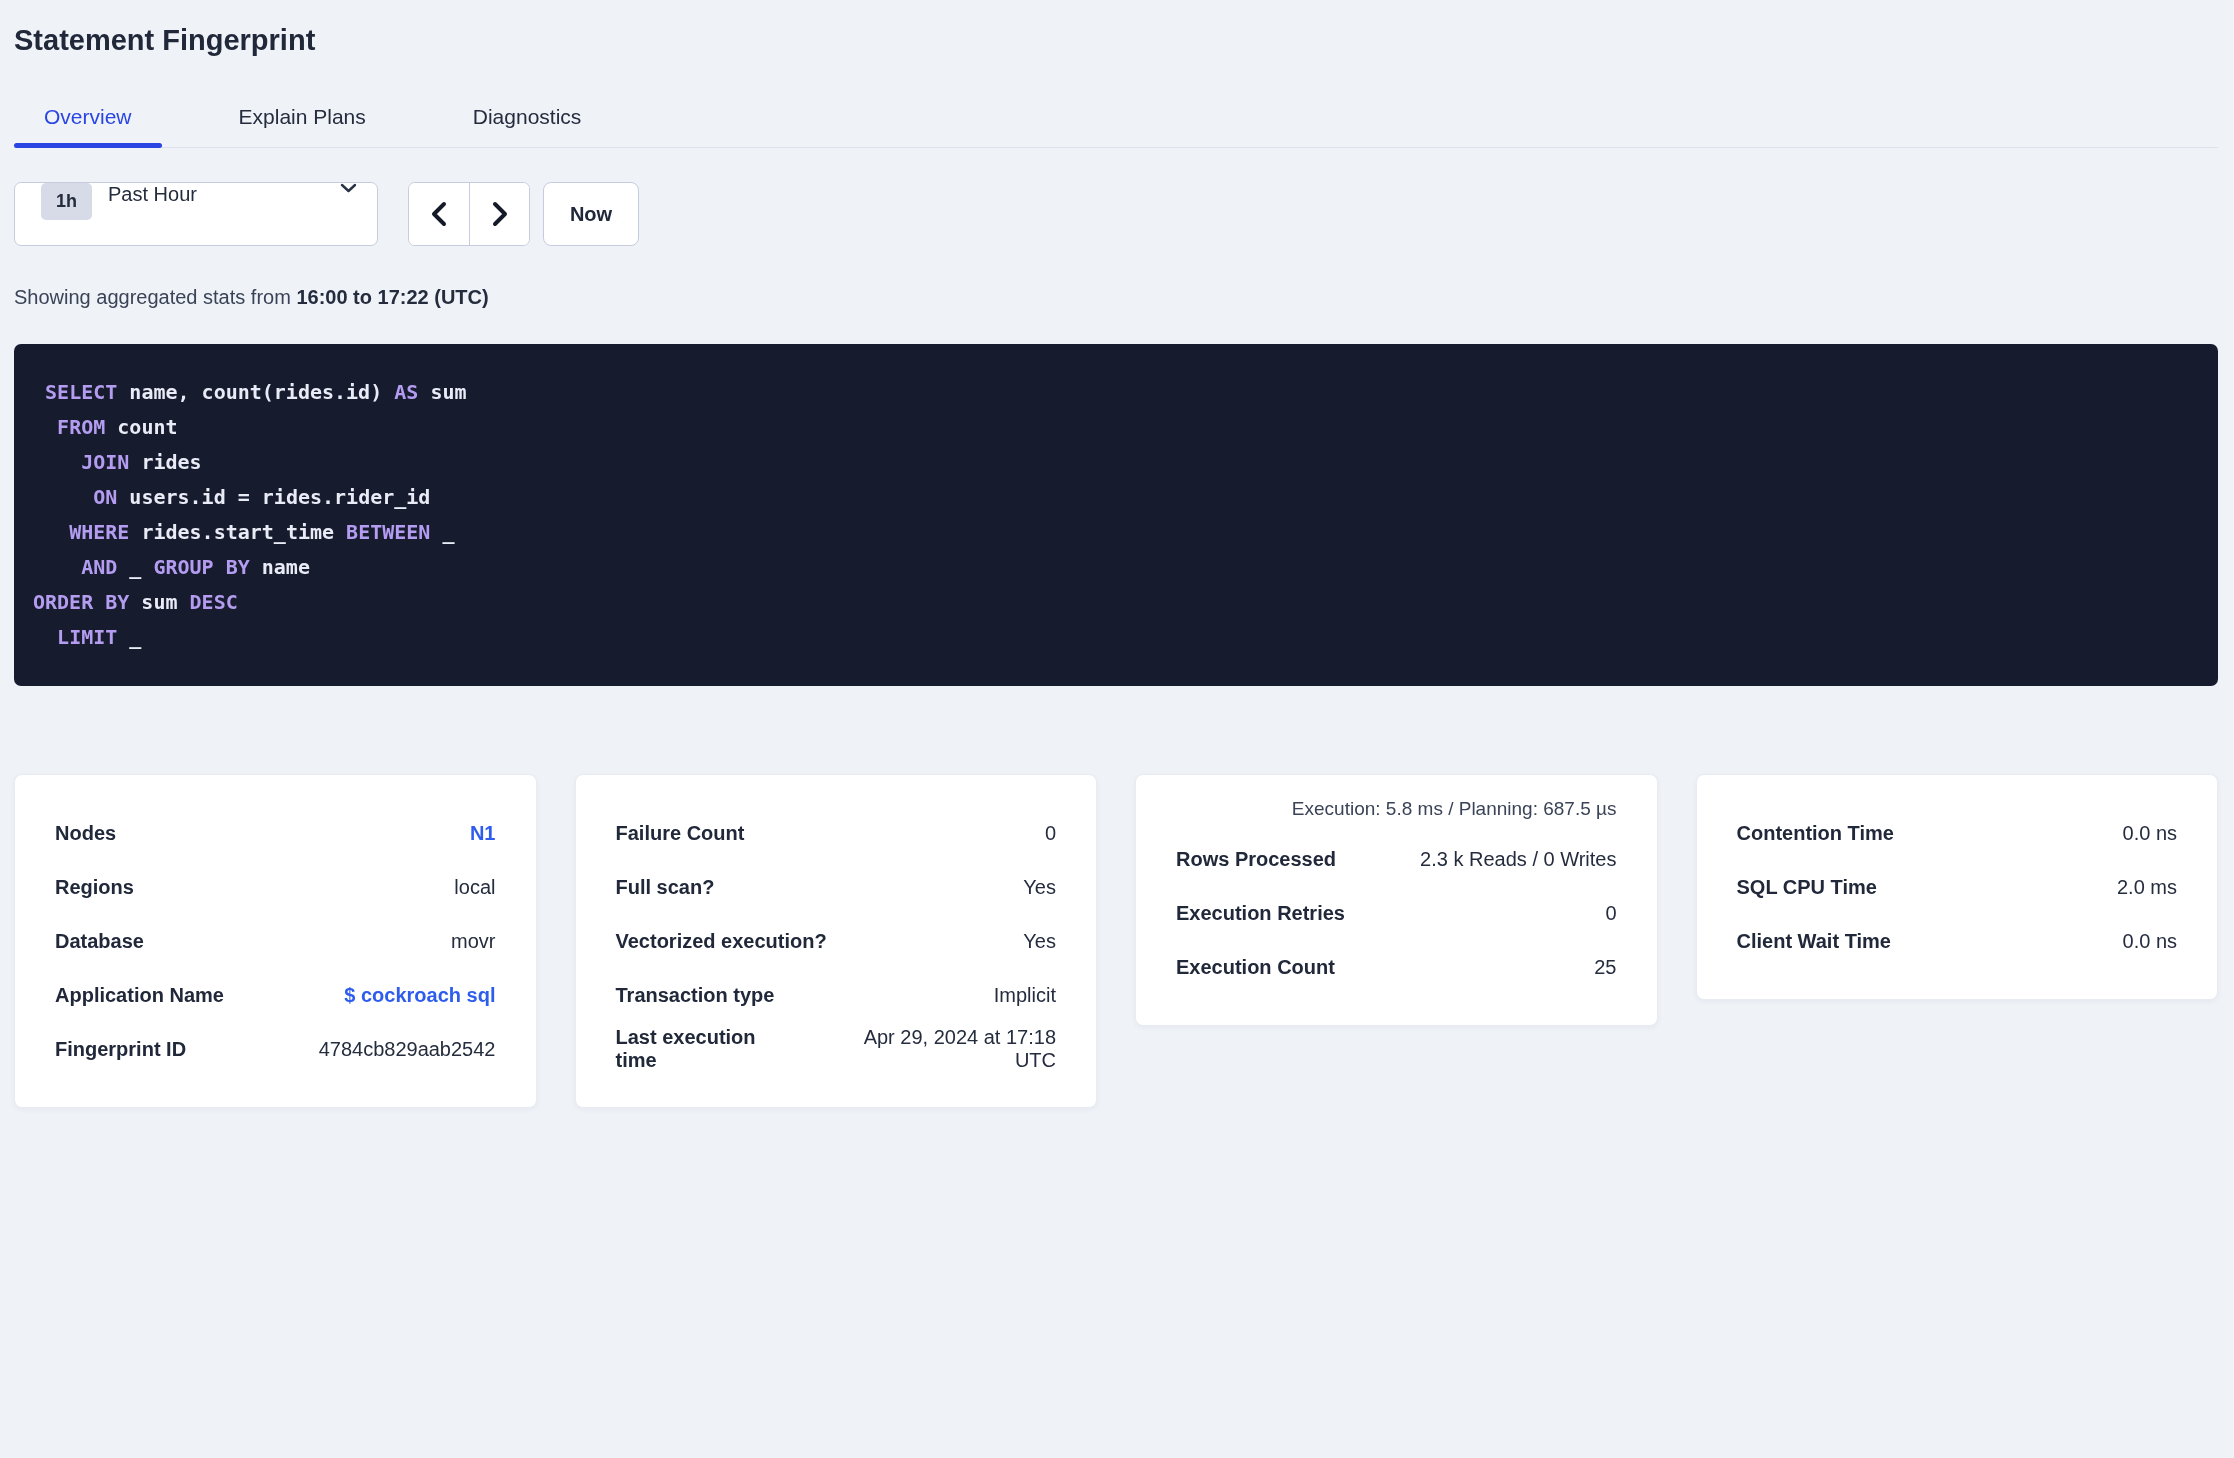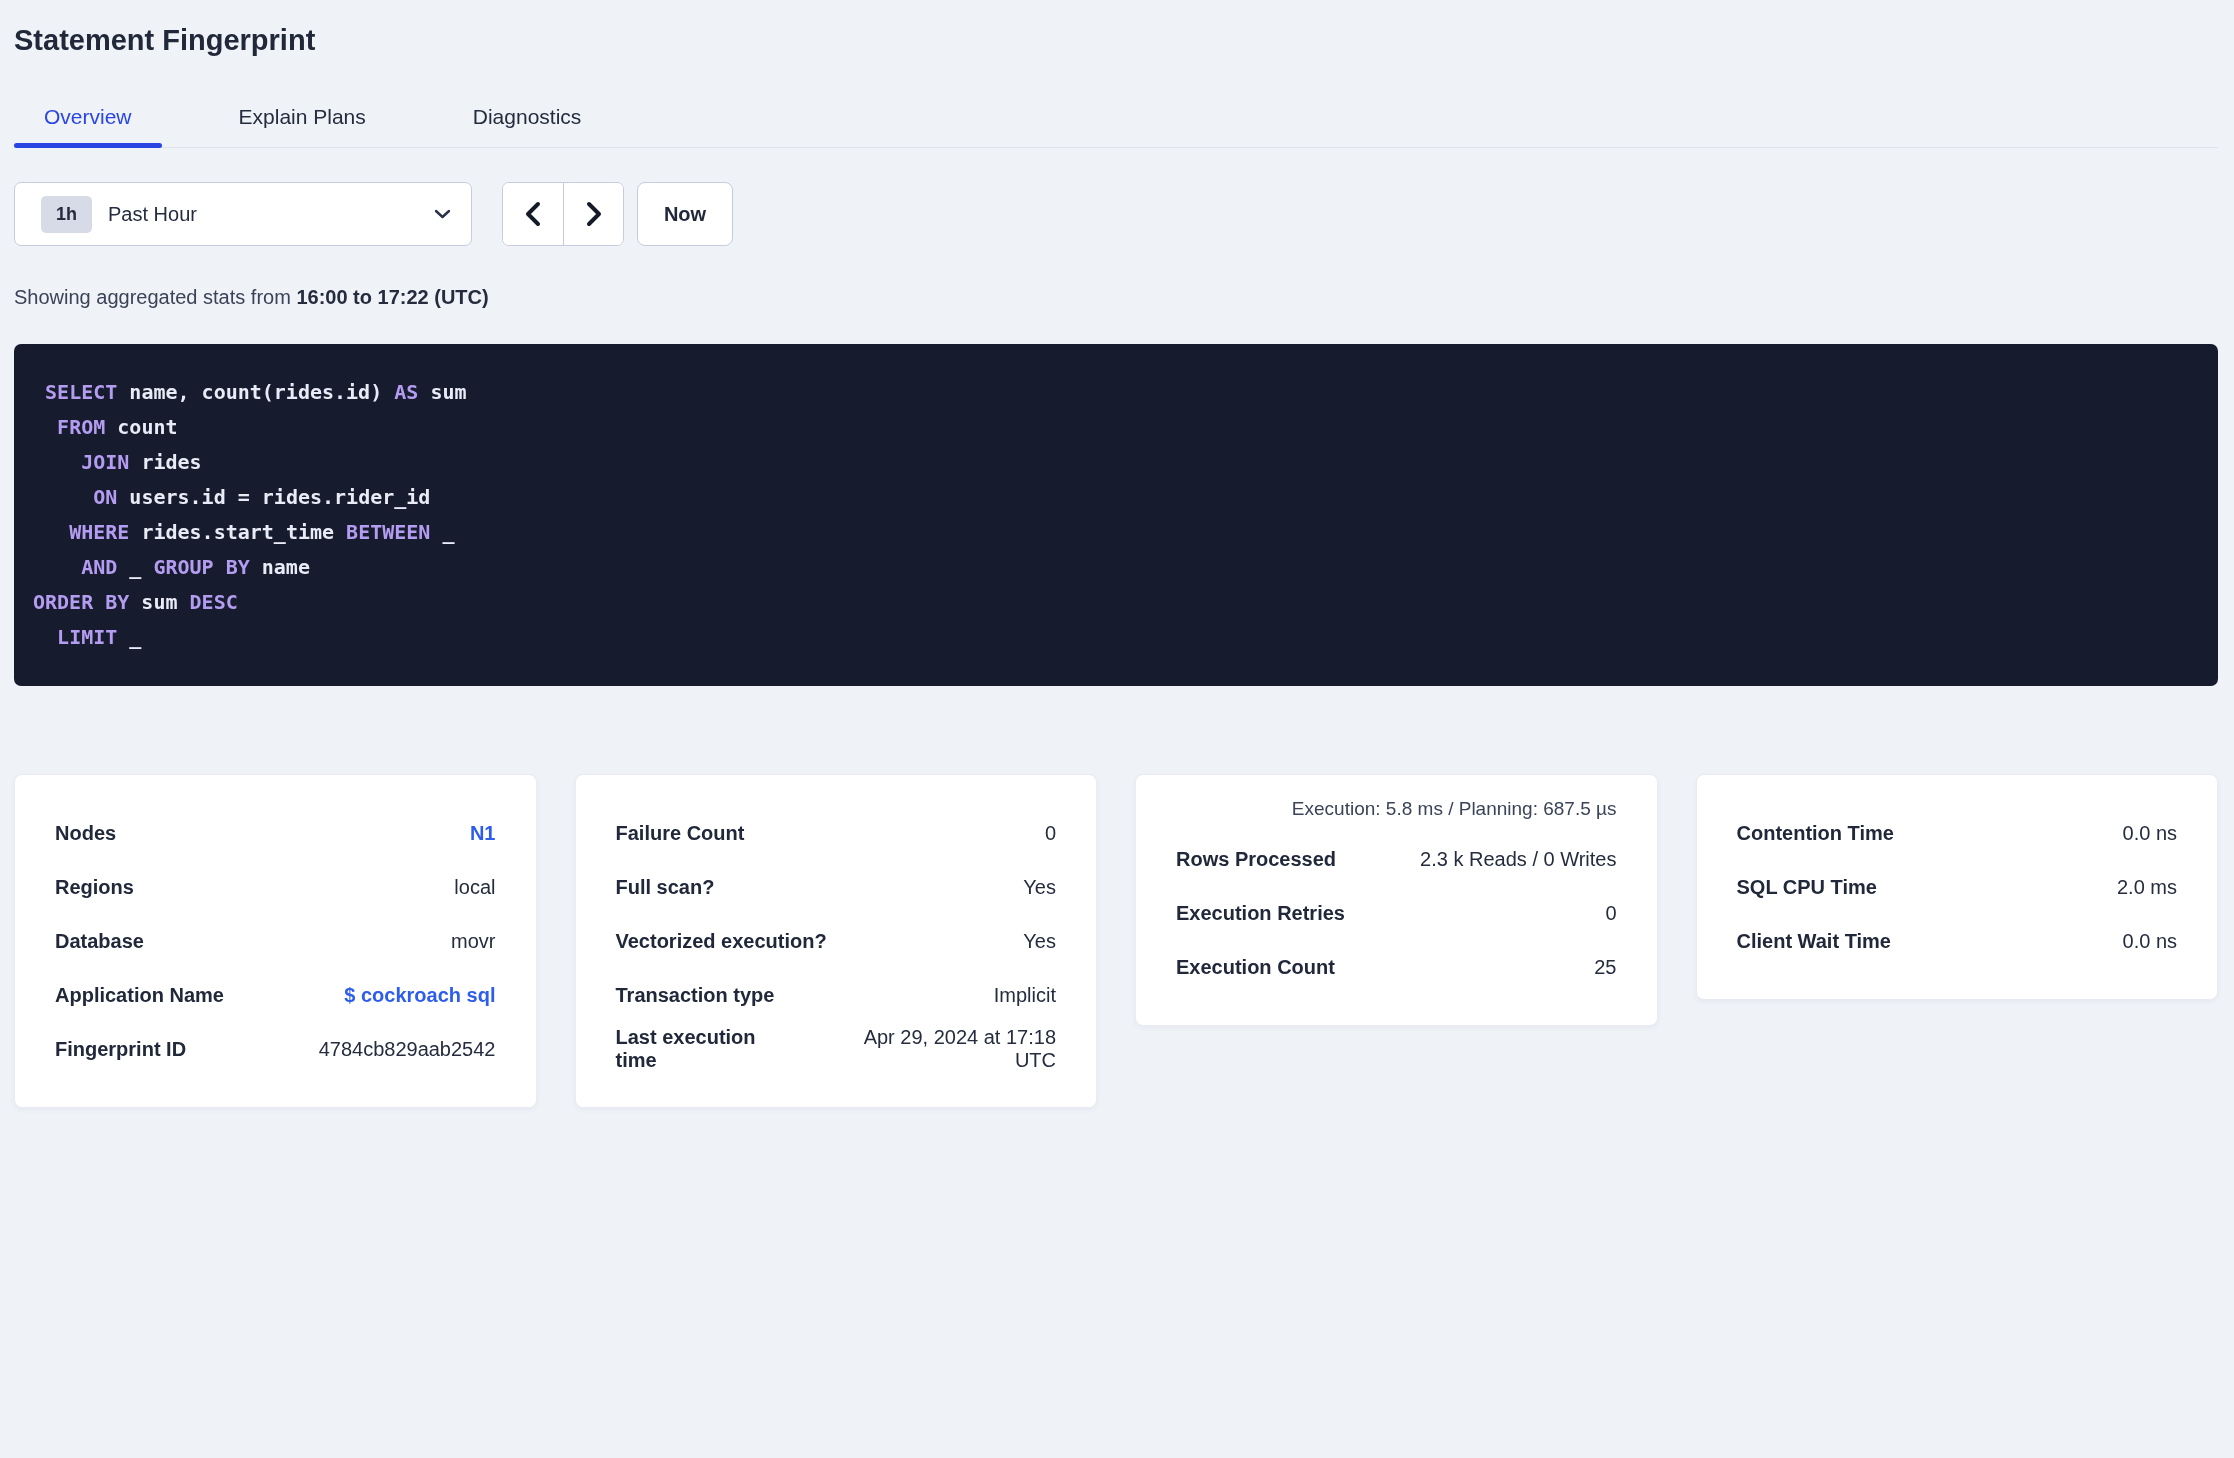--- a/index.html
+++ b/index.html
@@ -46,21 +46,21 @@
     cursor:pointer;
   }
   .tab.active{color:var(--accent-blue);}
   .tab.active::after{
     content:'';position:absolute;left:0;right:0;bottom:-1px;height:5px;
     background:var(--accent-blue);border-radius:3px;
   }
 
   .controls{display:flex;align-items:stretch;margin-top:34px;height:64px;}
   .dropdown{
-    width:458px;display:flex;align-items:center;
+    width:364px;display:flex;align-items:flex-start;
     background:#fff;border:1px solid var(--control-border);border-radius:7px;
     padding:0 20px 0 26px;cursor:pointer;
   }
   .badge{
     background:var(--badge-bg);color:var(--text-body);
     font-size:18px;font-weight:700;
     border-radius:5px;padding:8px 15px;
   }
   .dropdown-label{font-size:20px;margin-left:16px;color:var(--text-body);}
   .chev-down{margin-left:auto;}

